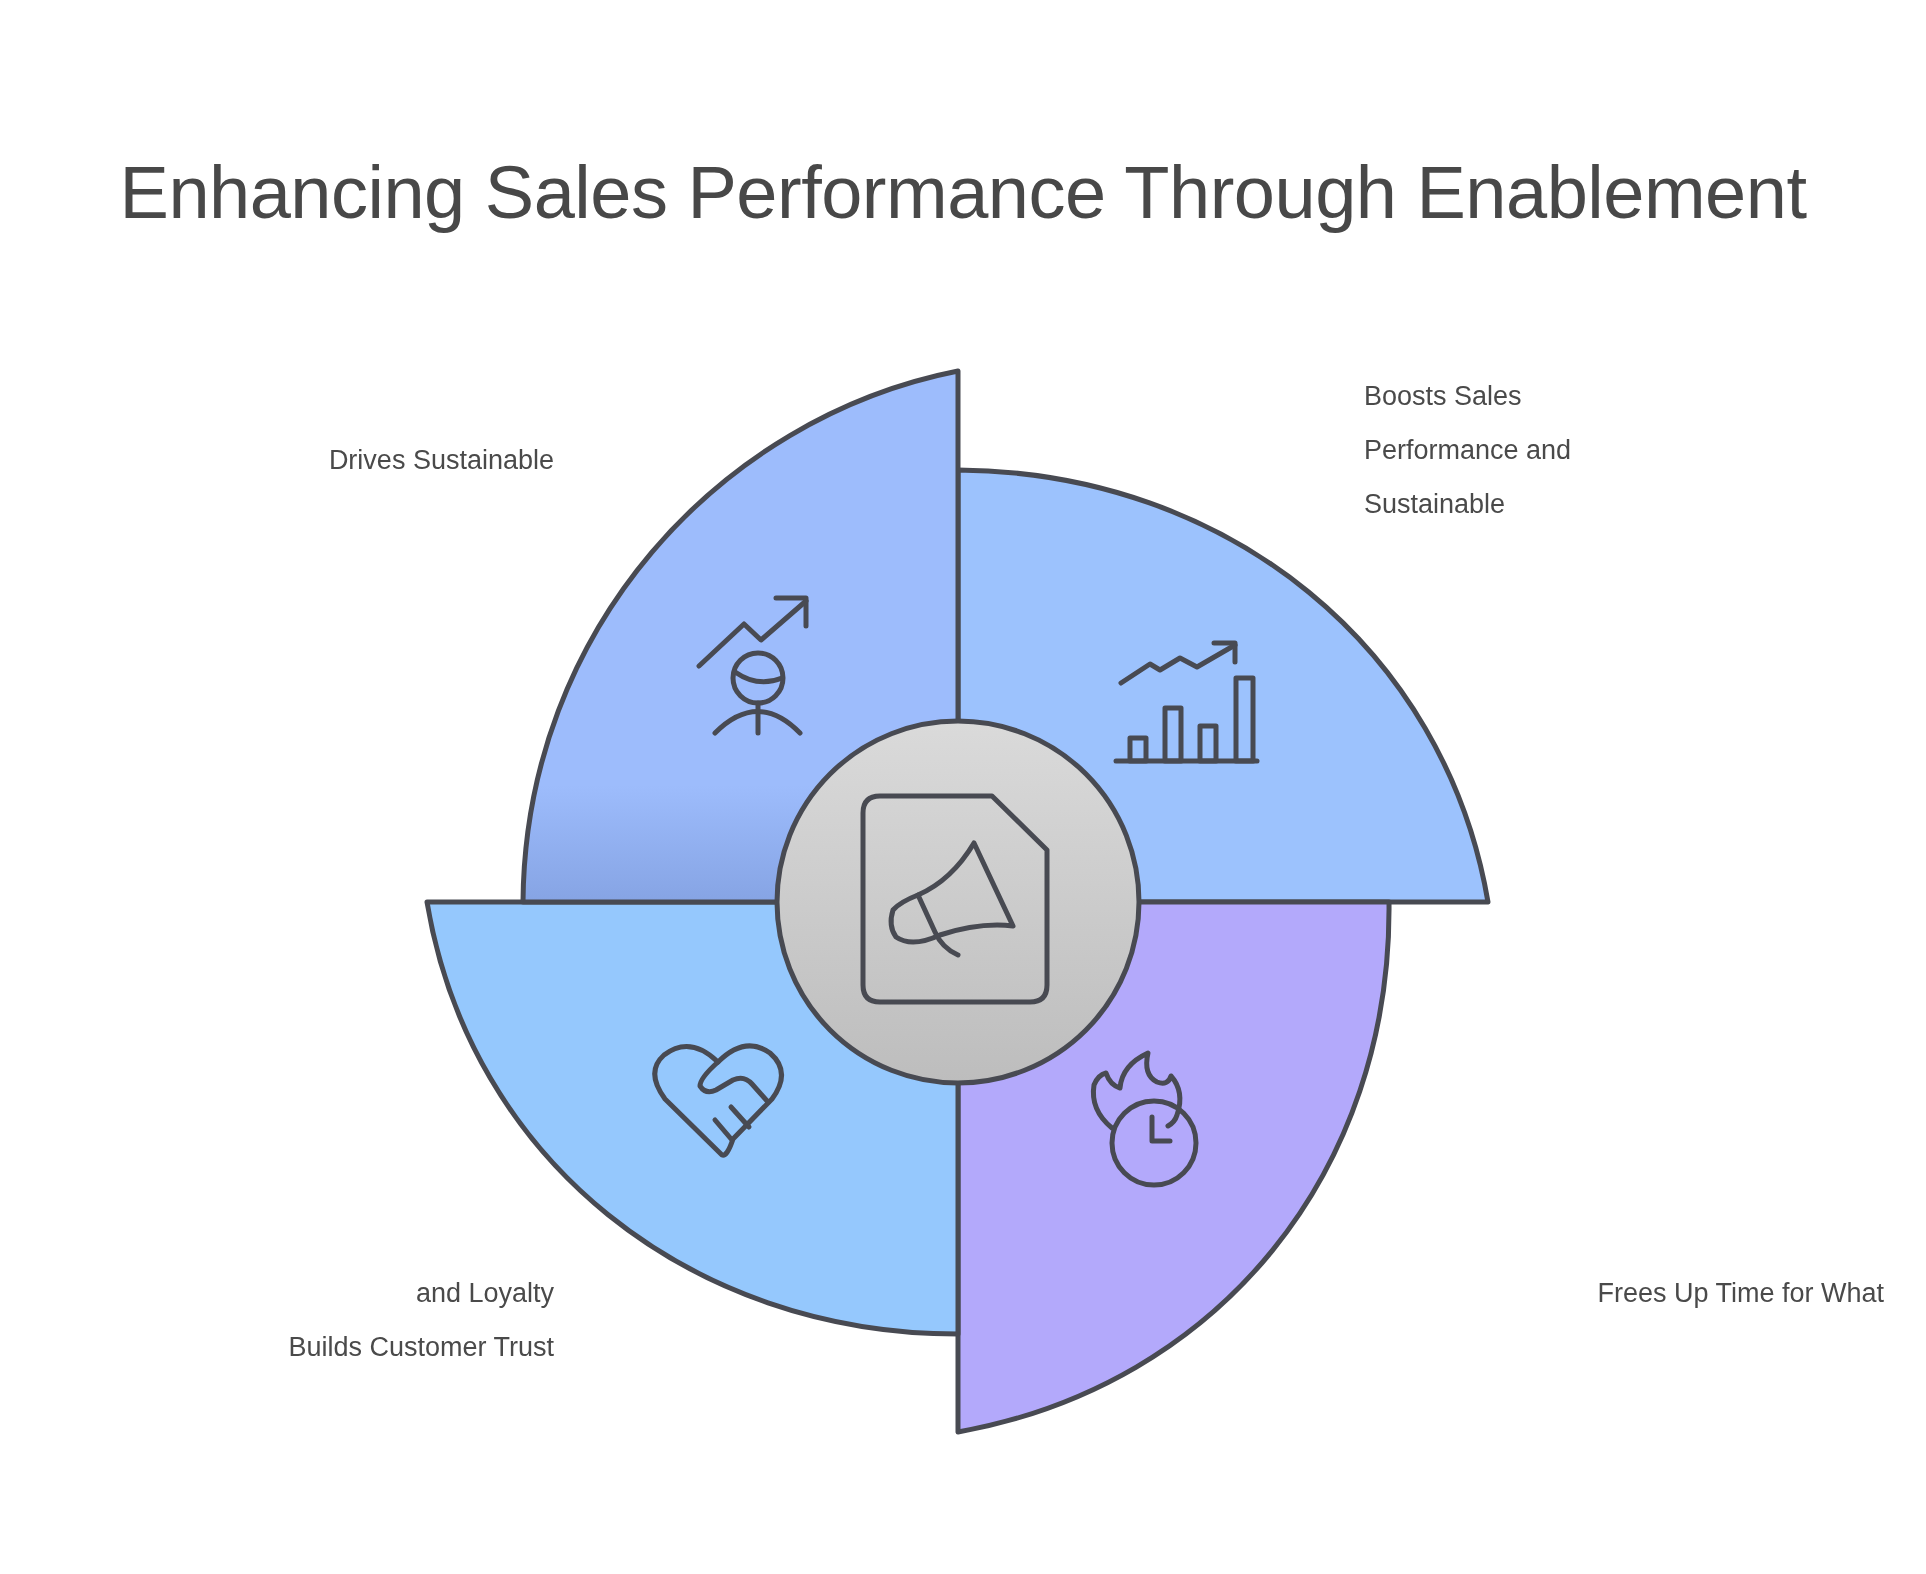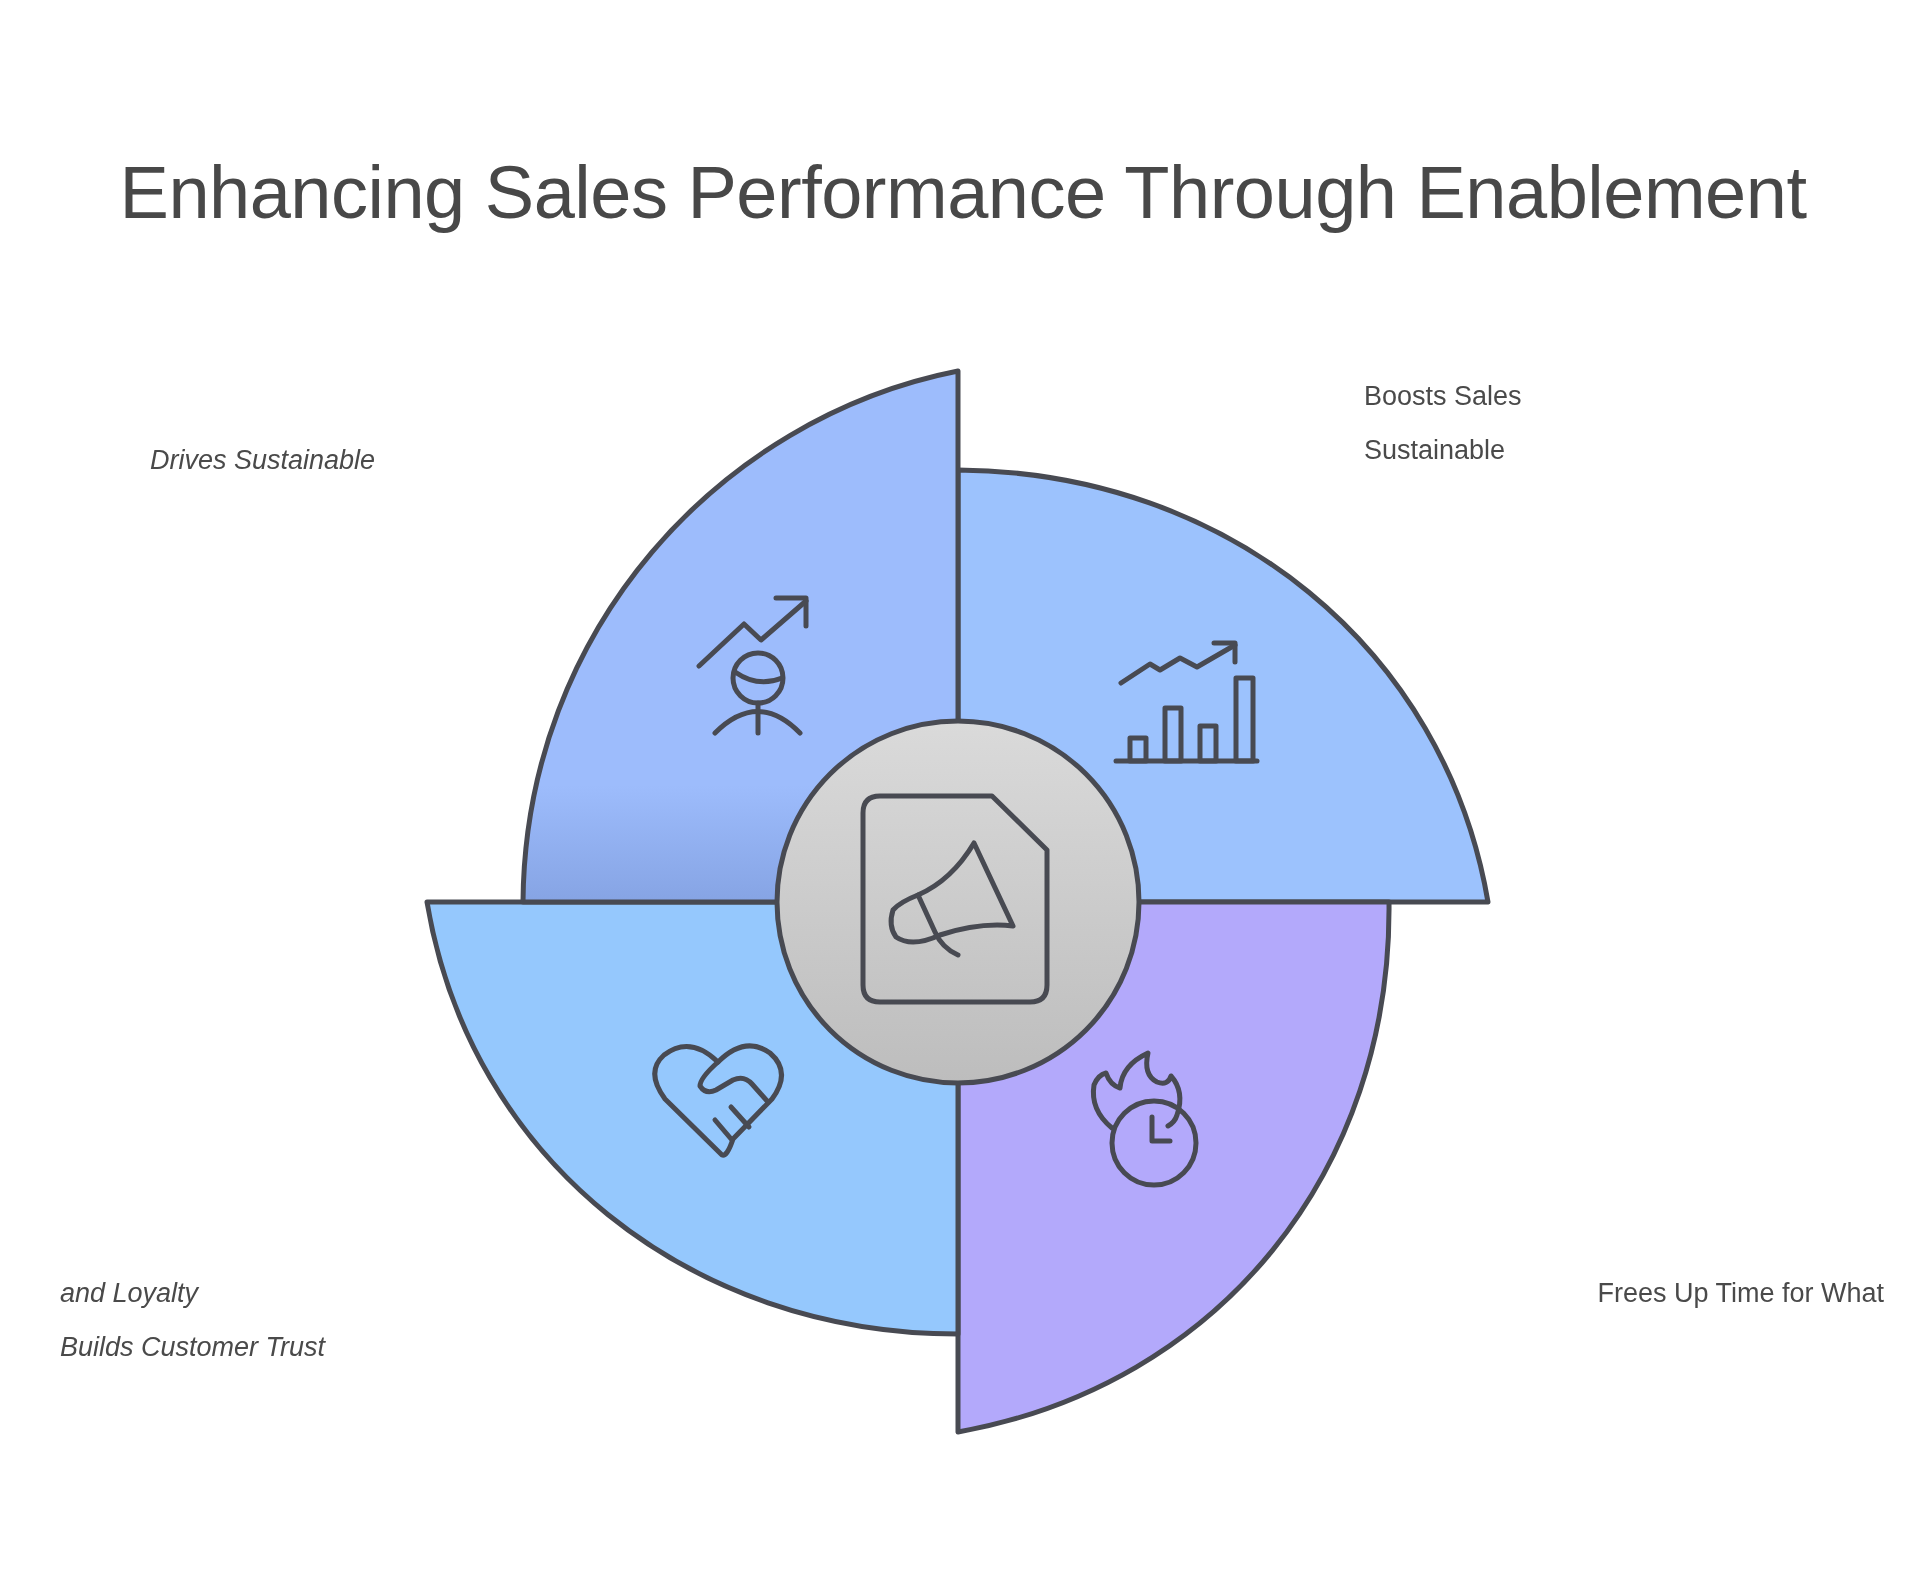--- a/index.html
+++ b/index.html
@@ -4,21 +4,21 @@
 <style>
   html, body { margin: 0; padding: 0; background: #ffffff; }
   body { width: 1926px; height: 1574px; position: relative; overflow: hidden;
          font-family: "Liberation Sans", sans-serif; color: #484848; }
   .title { position: absolute; left: 0; top: 150px; width: 1926px; text-align: center;
            font-family: "Liberation Sans", sans-serif; font-weight: 400; font-size: 74px;
            letter-spacing: -0.5px; color: #484848; }
   .label { position: absolute; font-size: 27px; line-height: 54px; color: #4a4a4a;
            font-family: "Liberation Sans", sans-serif; }
   .label .line { display: block; white-space: nowrap; }
-  .right-align { text-align: left; font-style: italic; }
+  .right-align { text-align: right; }
   svg.diagram { position: absolute; left: 0; top: 0; }
 </style>
 </head>
 <body>
 
 <div class="title">Enhancing Sales Performance Through Enablement</div>
 
 <svg class="diagram" width="1926" height="1574" viewBox="0 0 1926 1574" xmlns="http://www.w3.org/2000/svg">
   <defs>
     <linearGradient id="tlGrad" x1="0" y1="0" x2="0" y2="1">
@@ -89,20 +89,21 @@
     <path d="M1152,1117 L1152,1141 L1170,1141"></path>
   </g>
 </svg>
 
 <div class="label right-align" style="left:150px; top:433px; width:404px;">
   <span class="line">Drives Sustainable</span>
 </div>
 
 <div class="label" style="left:1364px; top:369px; width:440px;">
   <span class="line">Boosts Sales</span>
+  <span class="line">Performance and</span>
   <span class="line">Sustainable</span>
 </div>
 
 <div class="label right-align" style="left:60px; top:1266px; width:494px;">
   <span class="line">and Loyalty</span>
   <span class="line">Builds Customer Trust</span>
 </div>
 
 <div class="label" style="left:1364px; top:1266px; width:520px;text-align:right;">
   <span class="line">Frees Up Time for What</span>

